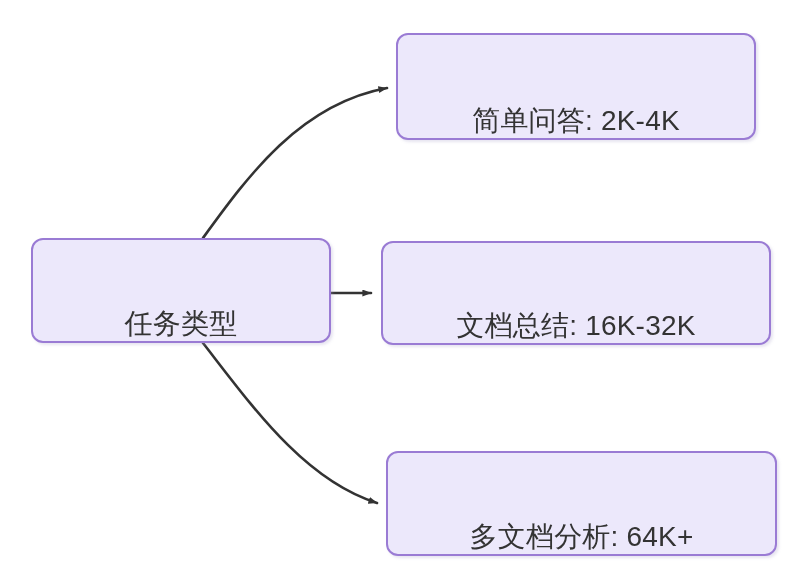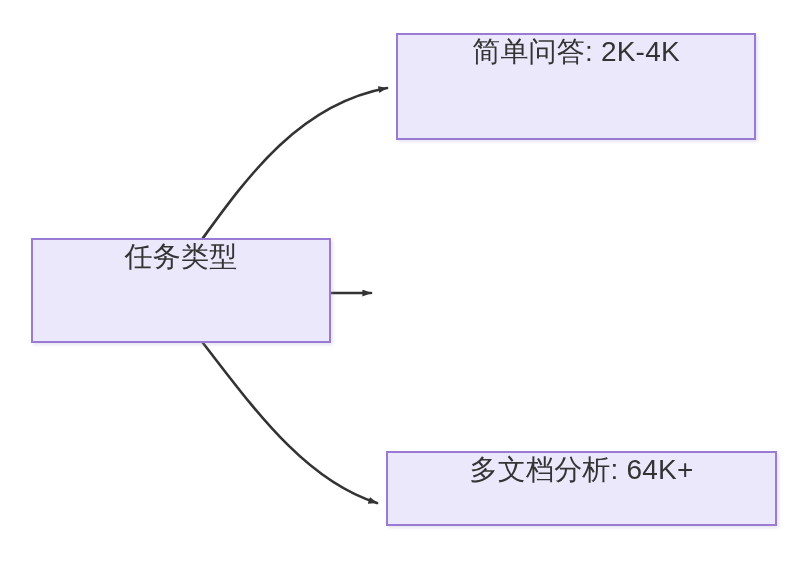--- a/index.html
+++ b/index.html
@@ -27,23 +27,23 @@
     top: 0;
     width: 787px;
     height: 572px;
     pointer-events: none;
   }
   .node {
     position: absolute;
     box-sizing: border-box;
     background: #ECE8FB;
     border: 2px solid #9A7BD4;
-    border-radius: 0;
+    border-radius: 12px;
     display: flex;
-    align-items: flex-start;
+    align-items: flex-end;
     justify-content: center;
     box-shadow: 2px 2px 3px rgba(170,160,200,0.28);
   }
   .node-label {
     color: #333333;
     font-size: 28px;
     line-height: 1.2;
     letter-spacing: 0.2px;
     white-space: nowrap;
   }
@@ -62,21 +62,21 @@
   #node-doc-summary {
     left: 381px;
     top: 241px;
     width: 390px;
     height: 104px;
   }
   #node-multidoc {
     left: 386px;
     top: 451px;
     width: 391px;
-    height: 75px;
+    height: 105px;
   }
 </style>
 </head>
 <body>
 
 <div id="diagram-canvas">
 
   <svg class="edge-layer" viewBox="0 0 787 572" width="787" height="572" xmlns="http://www.w3.org/2000/svg">
     <defs>
       <marker id="arrowhead" markerWidth="9" markerHeight="7" refX="8.6" refY="3.5" orient="auto" markerUnits="userSpaceOnUse">
@@ -92,18 +92,21 @@
   </svg>
 
   <div class="node" id="node-root">
     <span class="node-label">任务类型</span>
   </div>
 
   <div class="node" id="node-simple-qa">
     <span class="node-label">简单问答: 2K-4K</span>
   </div>
 
+  <div class="node" id="node-doc-summary">
+    <span class="node-label">文档总结: 16K-32K</span>
+  </div>
 
   <div class="node" id="node-multidoc">
     <span class="node-label">多文档分析: 64K+</span>
   </div>
 
 </div>
 
 </body></html>

